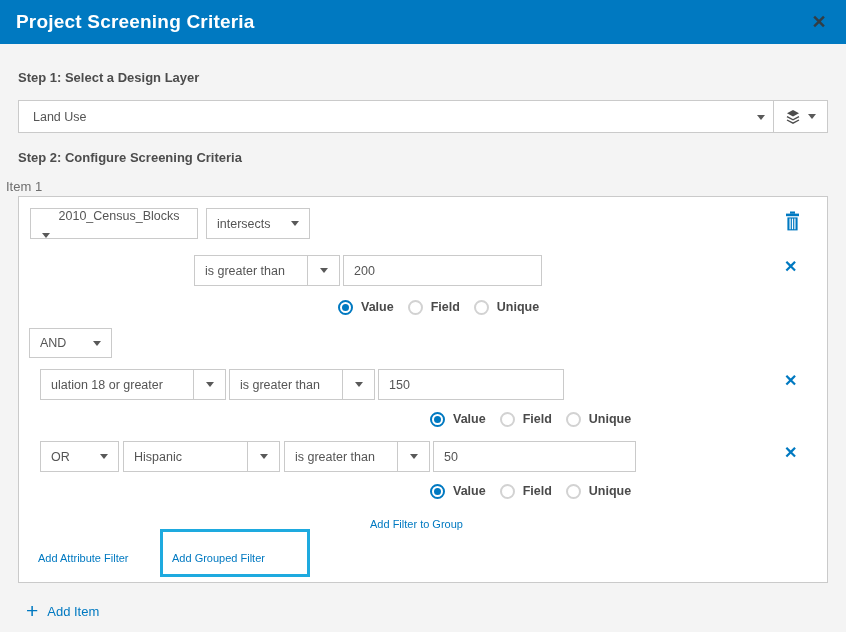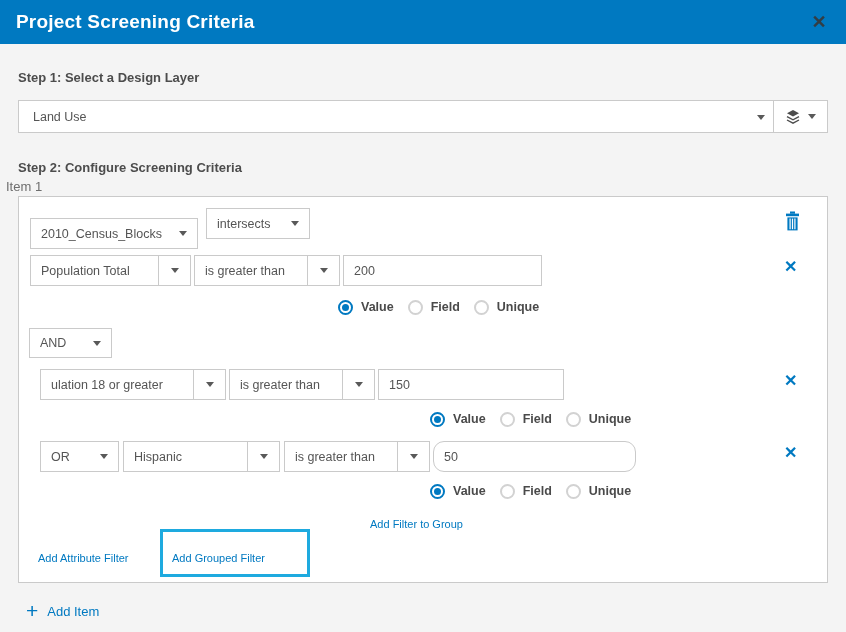--- a/index.html
+++ b/index.html
@@ -63,26 +63,26 @@
     <span class="layer-actions">
       <svg width="16" height="16" viewBox="0 0 16 16">
         <path d="M8 1 L14 4.2 L8 7.4 L2 4.2 Z" fill="#4c4c4c"></path>
         <path d="M2 7.6 L8 10.8 L14 7.6" fill="none" stroke="#4c4c4c" stroke-width="1.4"></path>
         <path d="M2 11 L8 14.2 L14 11" fill="none" stroke="#4c4c4c" stroke-width="1.4"></path>
       </svg>
       <span class="caret"></span>
     </span>
   </div>
 
-  <div class="section-heading" style="top:160px;">Step 2: Configure Screening Criteria</div>
+  <div class="section-heading" style="top:150px;">Step 2: Configure Screening Criteria</div>
   <div class="item-label" style="top:179px;">Item 1</div>
 
   <div class="panel">
 
-    <div class="box dd" style="left:11px; top:21px; width:168px; height:31px;">
+    <div class="box dd" style="left:11px; top:11px; width:168px; height:31px;flex-direction:column;">
       <span class="dd-lbl">2010_Census_Blocks</span>
       <span class="caret-wrap">
           <span class="caret"></span>
         </span>
     </div>
     <div class="box dd" style="left:187px; top:11px; width:104px; height:31px;">
       <span class="dd-lbl">intersects</span>
       <span class="caret-wrap">
           <span class="caret"></span>
         </span>
@@ -91,26 +91,20 @@
       <svg width="17" height="20" viewBox="0 0 17 20">
         <rect x="6" y="0.5" width="5" height="2.2" fill="#0079c1"></rect>
         <rect x="2" y="2.6" width="13" height="2.6" fill="#0079c1"></rect>
         <rect x="3.4" y="6.4" width="10.2" height="13" fill="#0079c1"></rect>
         <line x1="6.1" y1="7.6" x2="6.1" y2="18.2" stroke="#ffffff" stroke-width="1.2"></line>
         <line x1="8.5" y1="7.6" x2="8.5" y2="18.2" stroke="#ffffff" stroke-width="1.2"></line>
         <line x1="10.9" y1="7.6" x2="10.9" y2="18.2" stroke="#ffffff" stroke-width="1.2"></line>
       </svg>
     </span>
 
-    <div class="box dd divided" style="left:11px; top:58px; width:161px; height:31px;">
-      <span class="dd-lbl">Population Total</span>
-      <span class="caret-wrap">
-          <span class="caret"></span>
-        </span>
-    </div>
     <div class="box dd divided" style="left:175px; top:58px; width:146px; height:31px;">
       <span class="dd-lbl">is greater than</span>
       <span class="caret-wrap">
           <span class="caret"></span>
         </span>
     </div>
     <input class="txt-input" style="left: 324px; top: 58px; width: 199px; height: 31px;" value="200">
     <span class="x-btn" style="left:765px; top:62px;">
       <span>✕</span>
     </span>
@@ -168,21 +162,21 @@
       <span class="caret-wrap">
           <span class="caret"></span>
         </span>
     </div>
     <div class="box dd divided" style="left:265px; top:244px; width:146px; height:31px;">
       <span class="dd-lbl">is greater than</span>
       <span class="caret-wrap">
           <span class="caret"></span>
         </span>
     </div>
-    <input class="txt-input" style="left: 414px; top: 244px; width: 203px; height: 31px; border-radius: 11px;" value="50">
+    <input class="txt-input" style="left: 414px; top: 244px; width: 203px; height: 31px;" value="50">
     <span class="x-btn" style="left:765px; top:248px;">
       <span>✕</span>
     </span>
 
     <div class="radio-group" style="left:411px; top:286px;">
       <span class="radio checked"></span>
       <span class="radio-label">Value</span>
       <span class="radio"></span>
       <span class="radio-label">Field</span>
       <span class="radio"></span>

